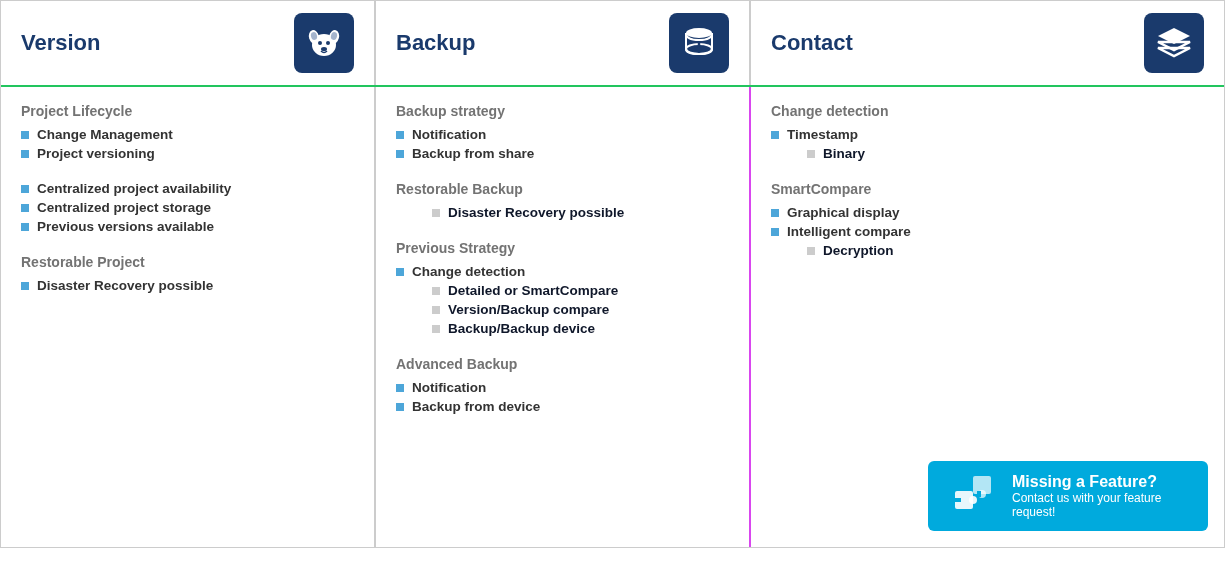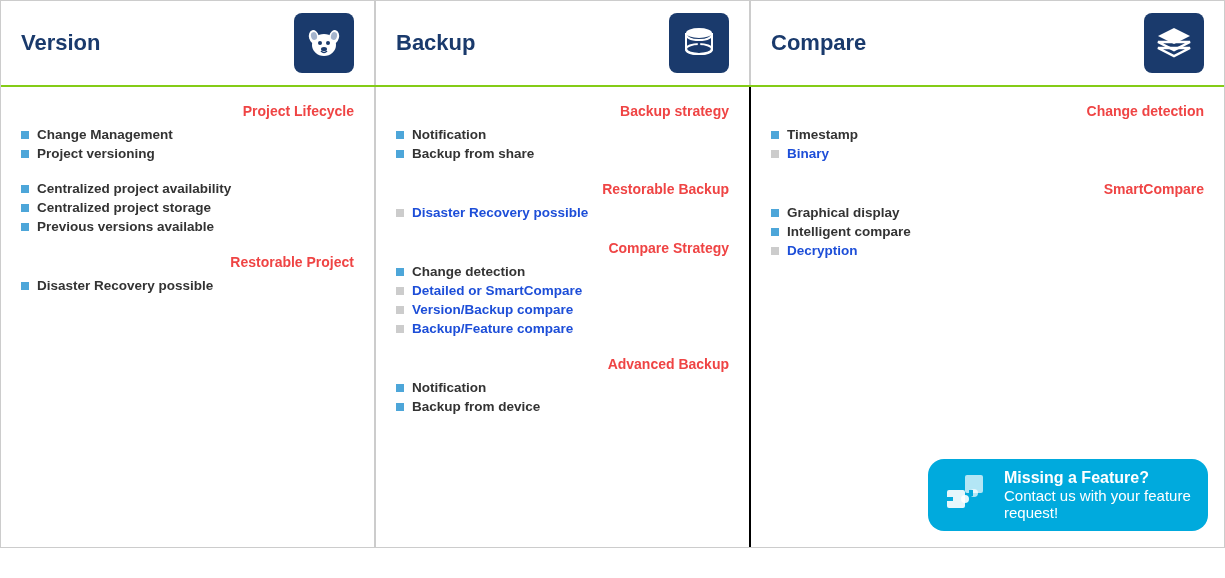--- a/index.html
+++ b/index.html
@@ -13,21 +13,21 @@
     }
 
     .main-container {
       width: 1225px;
       border: 1px solid #ccc;
     }
 
     
     .header-row {
       display: flex;
-      border-bottom: 2px solid #84cc16;
+      border-bottom: 2px solid #22c55e;
     }
 
     .header-cell {
       display: flex;
       align-items: center;
       padding: 12px 20px;
       gap: 20px;
     }
 
     .header-cell.version {
@@ -72,56 +72,56 @@
       padding: 16px 20px;
     }
 
     .content-col.version-col {
       flex: 0 0 375px;
       border-right: 2px solid #ccc;
     }
 
     .content-col.backup-col {
       flex: 0 0 375px;
-      border-right: 2px solid #000000;
+      border-right: 2px solid #d946ef;
     }
 
     .content-col.compare-col {
       flex: 1;
       position: relative;
     }
 
     .section {
       margin-bottom: 20px;
     }
 
     .section-title {
       font-weight: bold;
-      color: #ef4444;
+      color: #737373;
       margin-bottom: 8px;
       font-size: 14px;
-      text-align: right;
     }
 
     .section-items {
       list-style: none;
       padding: 0;
     }
 
     .section-items li {
       display: flex;
       align-items: flex-start;
       margin-bottom: 4px;
       color: #333;
       font-size: 13.5px;
       font-weight: bold;
     }
 
     .section-items li.muted {
-      color: #1d4ed8;
+      color: #0f172a;
+      margin-left: 36px;
     }
 
     .bullet {
       display: inline-block;
       width: 8px;
       height: 8px;
       background: #4da6d9;
       margin-right: 8px;
       margin-top: 4px;
       flex-shrink: 0;
@@ -130,43 +130,43 @@
     .bullet.muted {
       background: #ccc;
     }
 
     
     .missing-feature {
       position: absolute;
       bottom: 16px;
       right: 16px;
       background: #00aadd;
-      border-radius: 16px;
+      border-radius: 6px;
       display: flex;
       align-items: center;
-      padding: 10px 14px;
+      padding: 10px 22px;
       gap: 12px;
       width: 280px;
     }
 
     .missing-feature-icon {
       width: 50px;
       height: 50px;
       flex-shrink: 0;
     }
 
     .missing-feature-text .title {
       font-weight: bold;
       color: #fff;
       font-size: 16px;
     }
 
     .missing-feature-text .subtitle {
       color: #fff;
-      font-size: 15px;
+      font-size: 12px;
     }
   </style>
 </head>
 <body>
 
 <div class="main-container">
 
   <div class="header-row">
 
     <div class="header-cell version">
@@ -202,21 +202,21 @@
           <path d="M7 10 Q7 17 20 17 Q33 17 33 10" fill="none" stroke="white" stroke-width="2"></path>
           <path d="M7 10 L7 26 Q7 31 20 31 Q33 31 33 26 L33 10" fill="none" stroke="white" stroke-width="2"></path>
           <ellipse cx="20" cy="26" rx="13" ry="5" fill="none" stroke="white" stroke-width="2"></ellipse>
 
           <path d="M20 19 L20 27 M16 24 L20 28 L24 24" stroke="#1a3a6c" stroke-width="2.5" fill="none"></path>
         </svg>
       </div>
     </div>
 
     <div class="header-cell compare">
-      <span class="header-title">Compare</span>
+      <span class="header-title">Contact</span>
       <div class="header-icon">
 
         <svg width="40" height="40" viewBox="0 0 40 40">
 
           <polygon points="20,5 36,13 20,21 4,13" fill="white"></polygon>
           <polygon points="4,19 20,27 36,19" fill="none" stroke="white" stroke-width="2.5"></polygon>
           <polygon points="4,25 20,33 36,25" fill="none" stroke="white" stroke-width="2.5"></polygon>
         </svg>
       </div>
     </div>
@@ -288,37 +288,37 @@
         <div class="section-title">Restorable Backup</div>
         <ul class="section-items">
           <li class="muted">
             <span class="bullet muted"></span>
             <span>Disaster Recovery possible</span>
           </li>
         </ul>
       </div>
 
       <div class="section">
-        <div class="section-title">Compare Strategy</div>
+        <div class="section-title">Previous Strategy</div>
         <ul class="section-items">
           <li>
             <span class="bullet"></span>
             <span>Change detection</span>
           </li>
           <li class="muted">
             <span class="bullet muted"></span>
             <span>Detailed or SmartCompare</span>
           </li>
           <li class="muted">
             <span class="bullet muted"></span>
             <span>Version/Backup compare</span>
           </li>
           <li class="muted">
             <span class="bullet muted"></span>
-            <span>Backup/Feature compare</span>
+            <span>Backup/Backup device</span>
           </li>
         </ul>
       </div>
 
       <div class="section">
         <div class="section-title">Advanced Backup</div>
         <ul class="section-items">
           <li>
             <span class="bullet"></span>
             <span>Notification</span>

